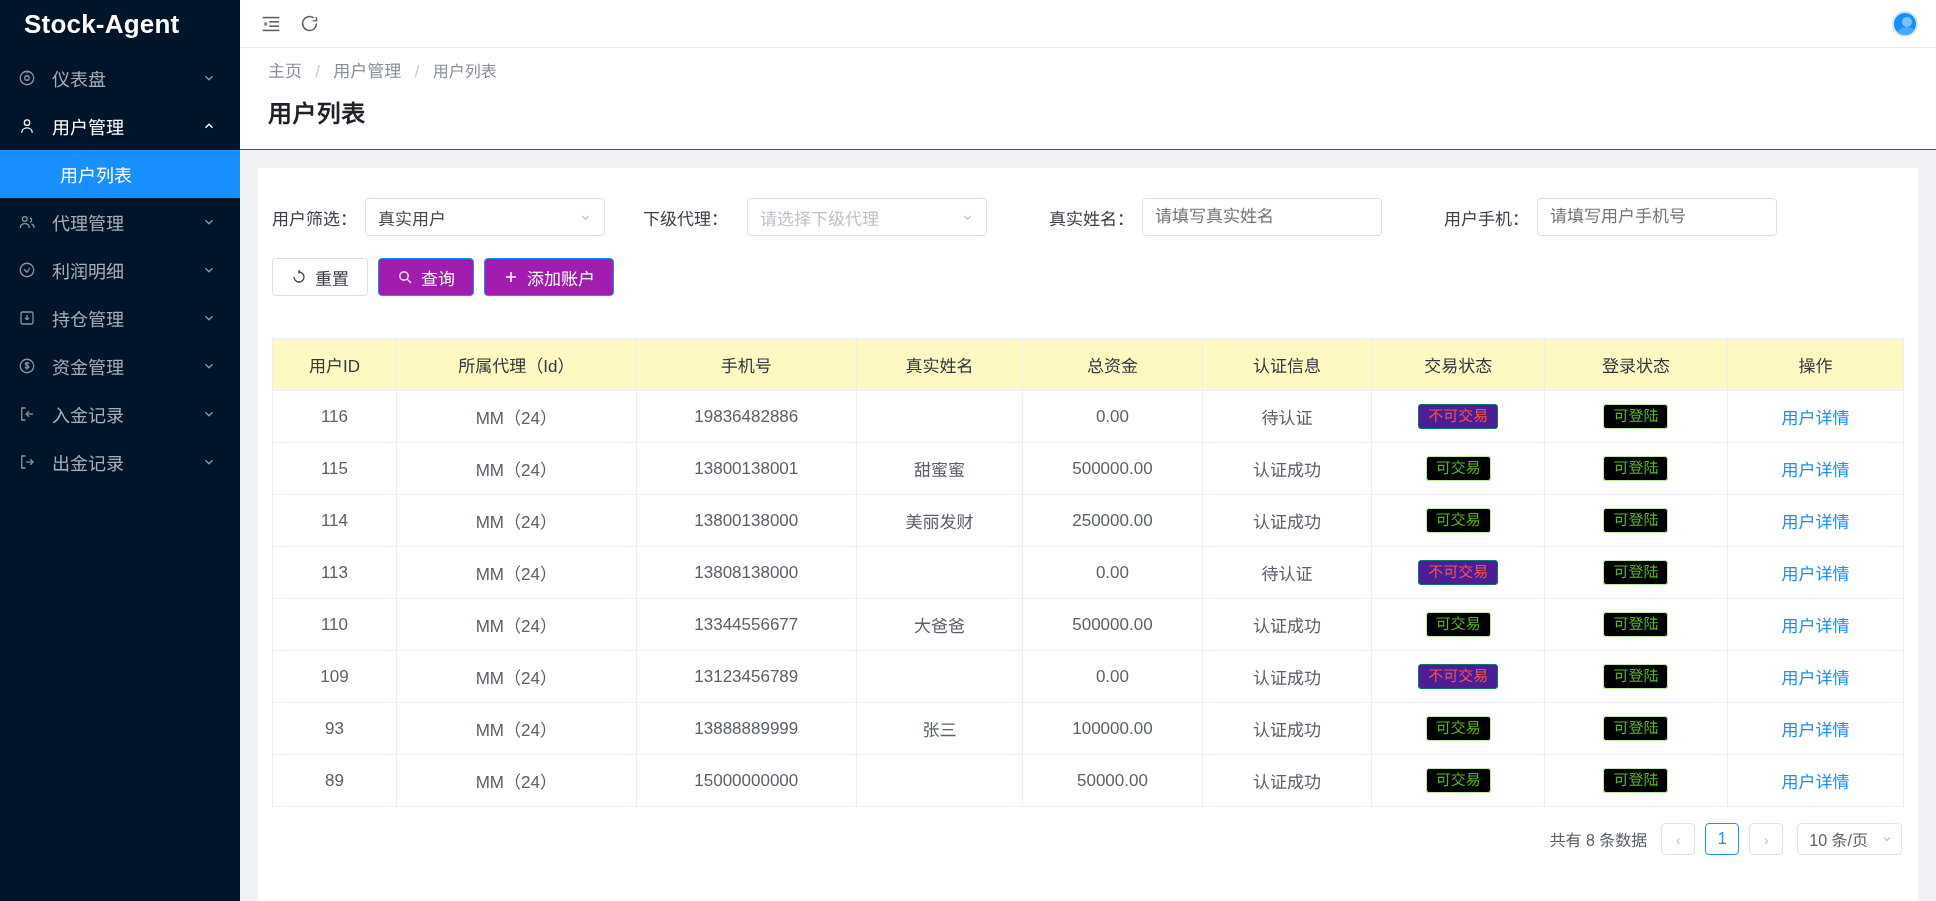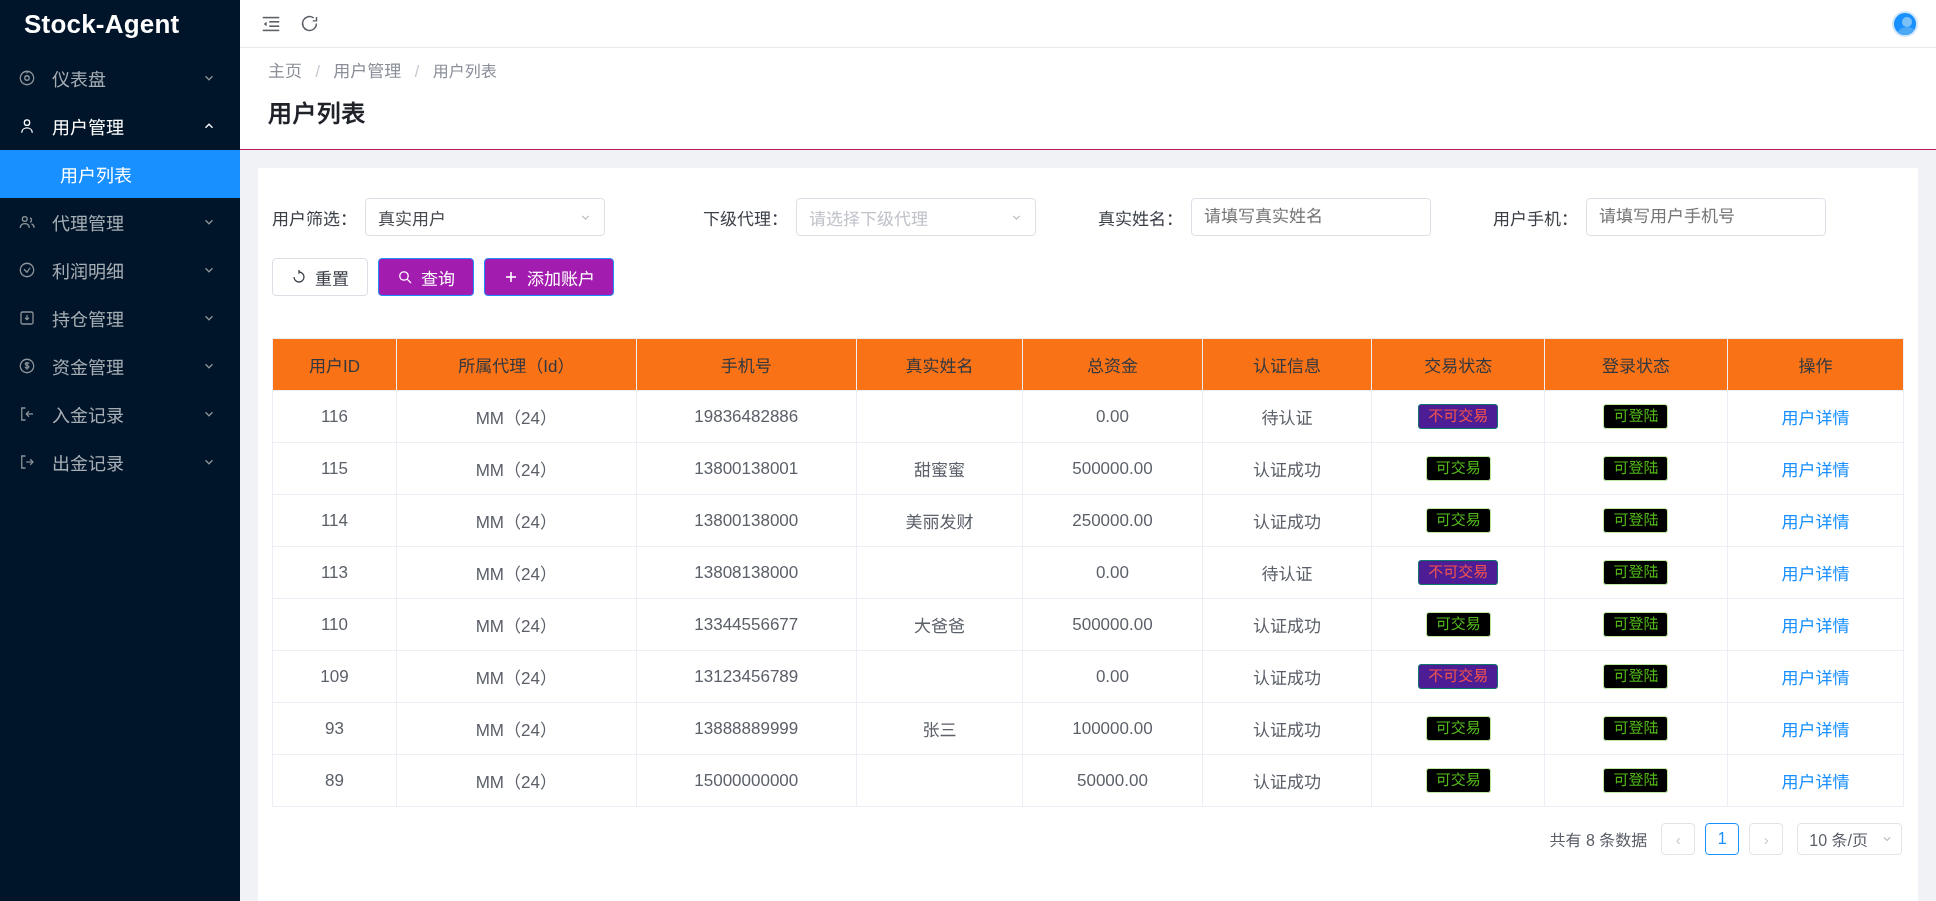--- a/index.html
+++ b/index.html
@@ -157,21 +157,21 @@
     gap:8px;
   }
   .btn.ghost { background:#ffffff; border-color:#dcdfe6; color:#3a3f47; }
   .btn.primary { background:#a21caf; border-color:#1890ff; color:#ffffff; }
   .btn .bi { display:flex; align-items:center; }
 
   
   .tablewrap { padding:42px 14px 0 14px; }
   table.grid { width:100%; border-collapse:collapse; table-layout:fixed; }
   table.grid th {
-    background:#f97316;
+    background:#fef9c3;
     border:1px solid #ebeef5;
     height:52px;
     font-size:17px; font-weight:normal; color:#333840;
     text-align:center;
   }
   table.grid td {
     border:1px solid #ebeef5;
     height:52px;
     font-size:17px; color:#5b6069;
     text-align:center;
@@ -410,21 +410,21 @@
             <div class="fld sel">
               <span>真实用户</span>
               <span class="caret">
                 <svg class="ic" width="13" height="13" viewBox="0 0 24 24" fill="none" stroke="currentColor" stroke-width="2.2">
                     <path d="M6 9l6 6 6-6"></path>
                   </svg>
               </span>
             </div>
           </div>
 
-          <div class="fgroup" style="margin-left:98px;">
+          <div class="fgroup" style="margin-left:38px;gap:11px;">
             <span class="flabel">下级代理：</span>
             <div class="fld sel">
               <span class="ph">请选择下级代理</span>
               <span class="caret">
                 <svg class="ic" width="13" height="13" viewBox="0 0 24 24" fill="none" stroke="currentColor" stroke-width="2.2">
                     <path d="M6 9l6 6 6-6"></path>
                   </svg>
               </span>
             </div>
           </div>

